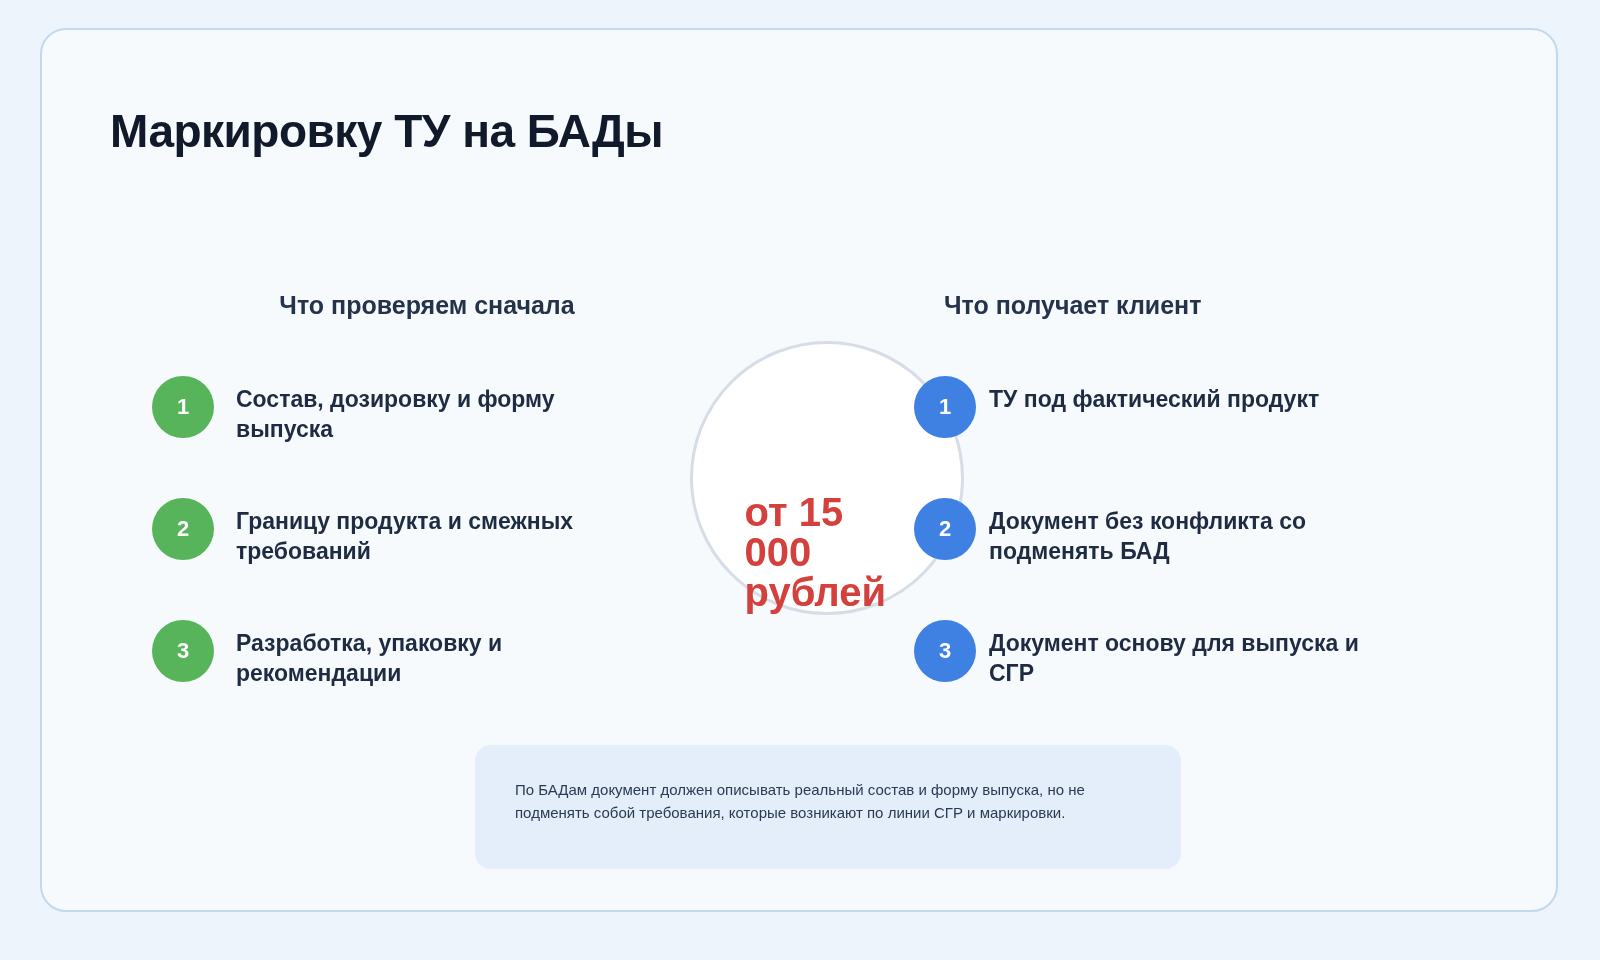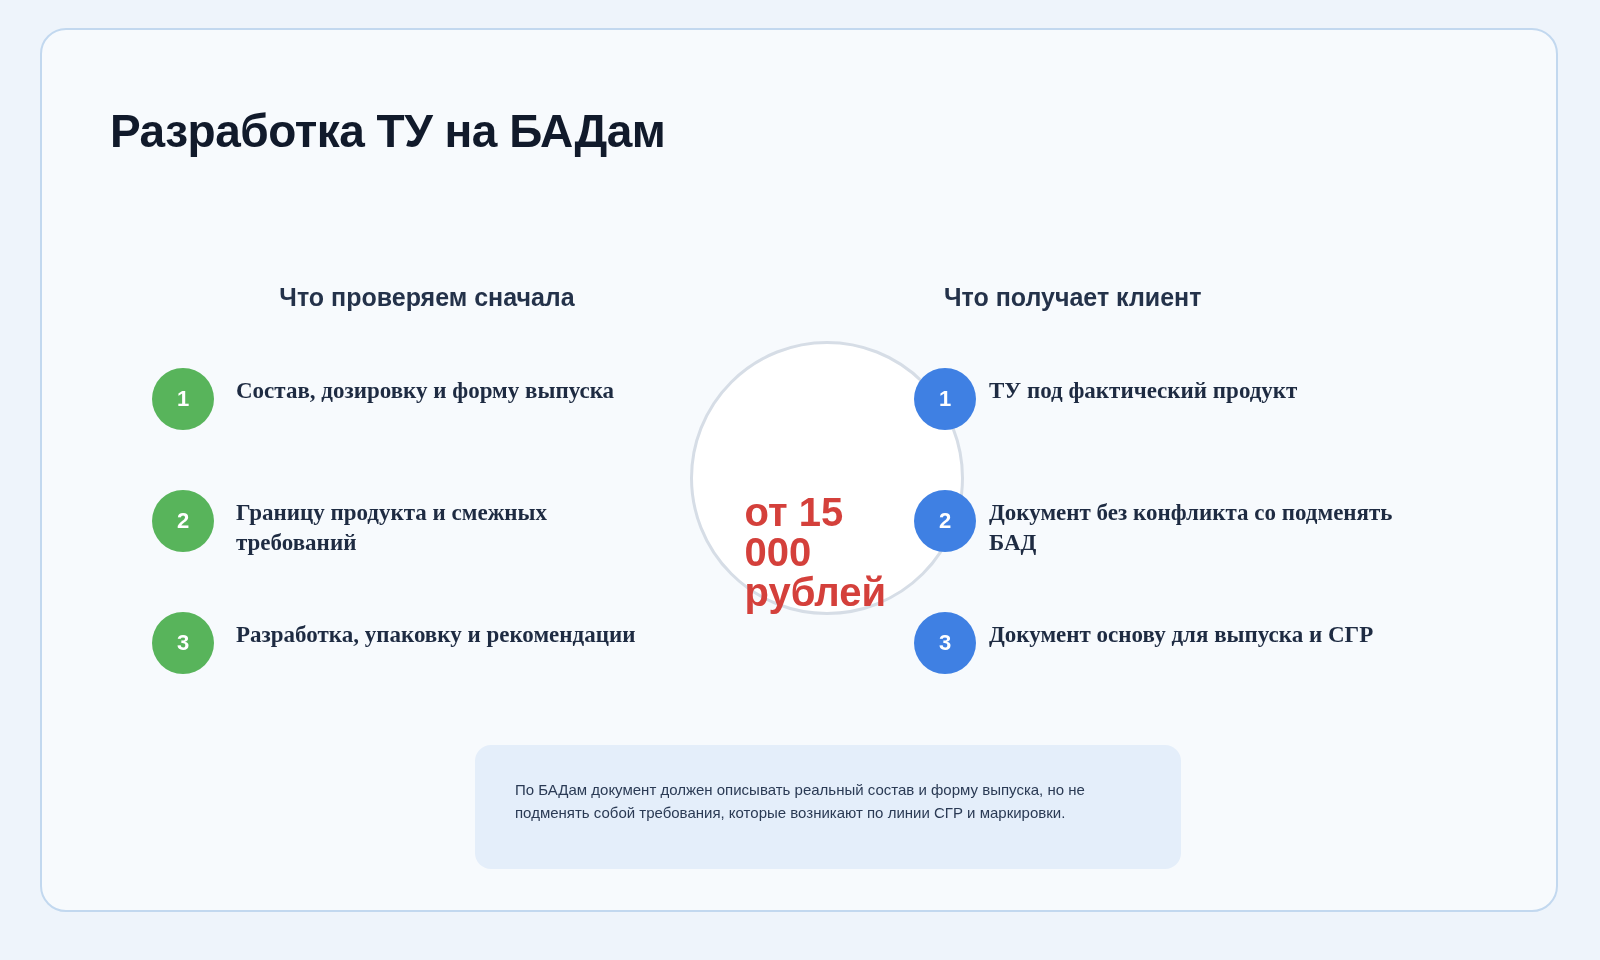--- a/index.html
+++ b/index.html
@@ -35,21 +35,21 @@
     font-size: 46px;
     font-weight: bold;
     line-height: 1.28;
     letter-spacing: -0.5px;
     color: #111a2b;
   }
 
   
   .column {
     position: absolute;
-    top: 252px;
+    top: 260px;
   }
   .column.left  { left: 110px;  width: 560px; }
   .column.right { left: 872px;  width: 560px; }
 
   .column-header {
     margin: 0;
     font-size: 25px;
     font-weight: bold;
     color: #24324a;
     line-height: 1.2;
@@ -92,21 +92,20 @@
   .badge.blue  { background: #3f80e3; }
 
   .item-text {
     font-size: 23px;
     font-weight: bold;
     line-height: 1.32;
     color: #1e2b42;
     margin-left: 22px;
     padding-top: 10px;
     max-width: 400px;
-    font-family: Liberation Serif, serif;
   }
   .column.right .item-text { max-width: 420px; margin-left: 13px; }
 
   
   .price-circle {
     position: absolute;
     left: 648px;
     top: 311px;
     width: 274px;
     height: 274px;
@@ -151,21 +150,21 @@
     line-height: 1.55;
     color: #2a3a54;
     z-index: 2;
   }
 </style>
 </head>
 <body>
 
 <div class="slide-card">
 
-  <h1 class="page-title">Разработка ТУ на БАДам</h1>
+  <h1 class="page-title">Маркировку ТУ на БАДы</h1>
 
   <div class="column left">
     <h2 class="column-header">Что проверяем сначала</h2>
     <ul class="item-list">
       <li class="list-item pos-0">
         <span class="badge green">1</span>
         <span class="item-text">Состав, дозировку и форму выпуска</span>
       </li>
       <li class="list-item pos-1">
         <span class="badge green">2</span>

